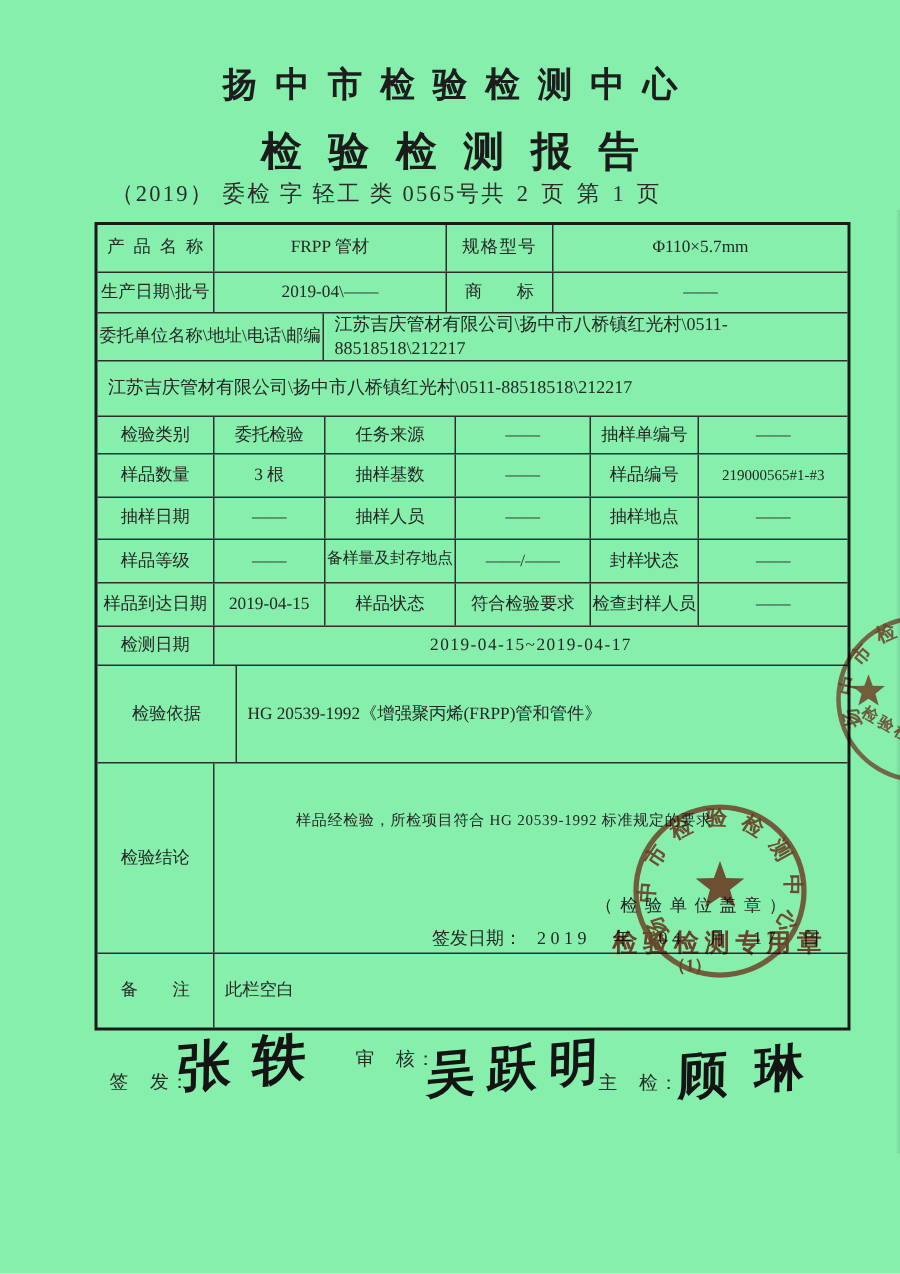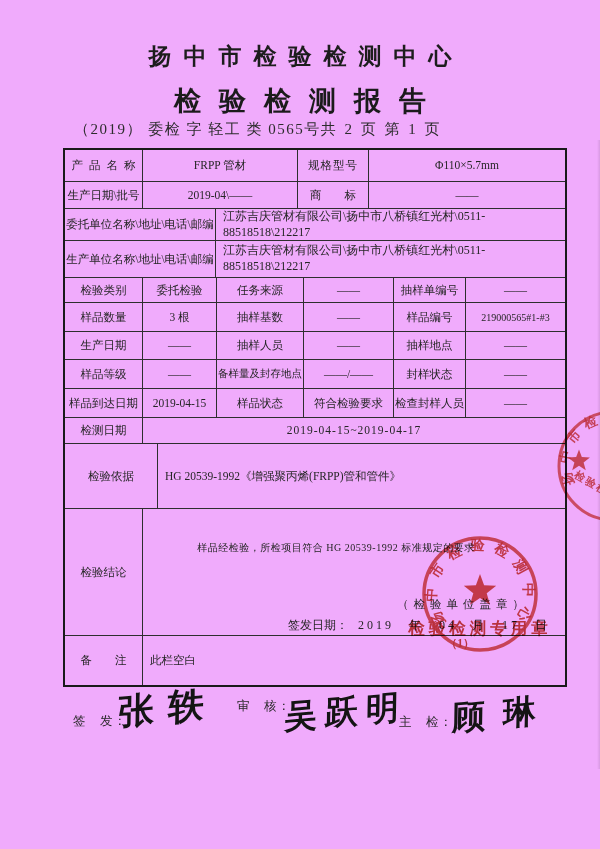--- a/index.html
+++ b/index.html
@@ -1,17 +1,17 @@
 <!DOCTYPE html>
 <html><head>
 <meta charset="utf-8">
 <style>
   html,body{margin:0;padding:0;}
   .page{
-    position:relative; width:600px; height:849px; background:#f0abfc;
+    position:relative; width:600px; height:849px; background:#86efac;
     overflow:hidden; font-family:"Liberation Serif","DejaVu Serif",serif;
     color:#262626;
   }
   
   .org-name{
     position:absolute; top:41px; left:0; width:100%;
     text-align:center; font-size:23px; font-weight:bold;
     letter-spacing:12px; text-indent:12px; color:#1d1d1d;
   }
   .report-title{
@@ -36,21 +36,21 @@
   .trow.last{border-bottom:none; flex:1;}
   .tcell{
     box-sizing:border-box; border-right:1px solid #2e2e2e;
     display:flex; align-items:center; justify-content:center;
     font-size:11.5px; line-height:1.3; text-align:center; overflow:hidden;
   }
   .tcell.end{border-right:none; flex:1;}
   .tcell.left{justify-content:flex-start; text-align:left; padding-left:7px;}
   .ls6{letter-spacing:6px; margin-right:-6px;}
   .ls1{letter-spacing:1px;}
-  .small{font-size:10.5px;}
+  .small{font-size:10.5px;font-family:Liberation Mono, monospace;}
   .tiny{font-size:10px;}
   
   .concl-cell{position:relative;}
   .concl-text{position:absolute; left:4px; top:32px; right:40px; font-size:10px; text-align:center; letter-spacing:0.5px;}
   .seal-note{position:absolute; left:254px; top:88px; font-size:11.5px; letter-spacing:5px; white-space:nowrap;}
   .sign-date{position:absolute; left:145px; top:109px; font-size:12px; white-space:nowrap;}
   .sign-date .val{margin-left:10px; letter-spacing:3px; word-spacing:9px;}
   
   .seal-main{
     position:absolute; left:420px; top:534px; width:120px; height:125px;
@@ -120,21 +120,20 @@
       <div class="tcell" style="width:71px">商　　标</div>
       <div class="tcell end">——</div>
     </div>
 
     <div class="trow" style="height:32px">
       <div class="tcell" style="width:151px">委托单位名称\地址\电话\邮编</div>
       <div class="tcell end left" style="font-size:12px">江苏吉庆管材有限公司\扬中市八桥镇红光村\0511-88518518\212217</div>
     </div>
 
     <div class="trow" style="height:37px">
-      <div class="tcell" style="width:151px">生产单位名称\地址\电话\邮编</div>
       <div class="tcell end left" style="font-size:12px">江苏吉庆管材有限公司\扬中市八桥镇红光村\0511-88518518\212217</div>
     </div>
 
     <div class="trow" style="height:25px">
       <div class="tcell" style="width:78px">检验类别</div>
       <div class="tcell" style="width:74px">委托检验</div>
       <div class="tcell" style="width:87px">任务来源</div>
       <div class="tcell" style="width:90px">——</div>
       <div class="tcell" style="width:72px">抽样单编号</div>
       <div class="tcell end">——</div>
@@ -143,21 +142,21 @@
     <div class="trow" style="height:29px">
       <div class="tcell" style="width:78px">样品数量</div>
       <div class="tcell" style="width:74px">3 根</div>
       <div class="tcell" style="width:87px">抽样基数</div>
       <div class="tcell" style="width:90px">——</div>
       <div class="tcell" style="width:72px">样品编号</div>
       <div class="tcell end tiny">219000565#1-#3</div>
     </div>
 
     <div class="trow" style="height:28px">
-      <div class="tcell" style="width:78px">生产日期</div>
+      <div class="tcell" style="width:78px">抽样日期</div>
       <div class="tcell" style="width:74px">——</div>
       <div class="tcell" style="width:87px">抽样人员</div>
       <div class="tcell" style="width:90px">——</div>
       <div class="tcell" style="width:72px">抽样地点</div>
       <div class="tcell end">——</div>
     </div>
 
     <div class="trow" style="height:29px">
       <div class="tcell" style="width:78px">样品等级</div>
       <div class="tcell" style="width:74px">——</div>

